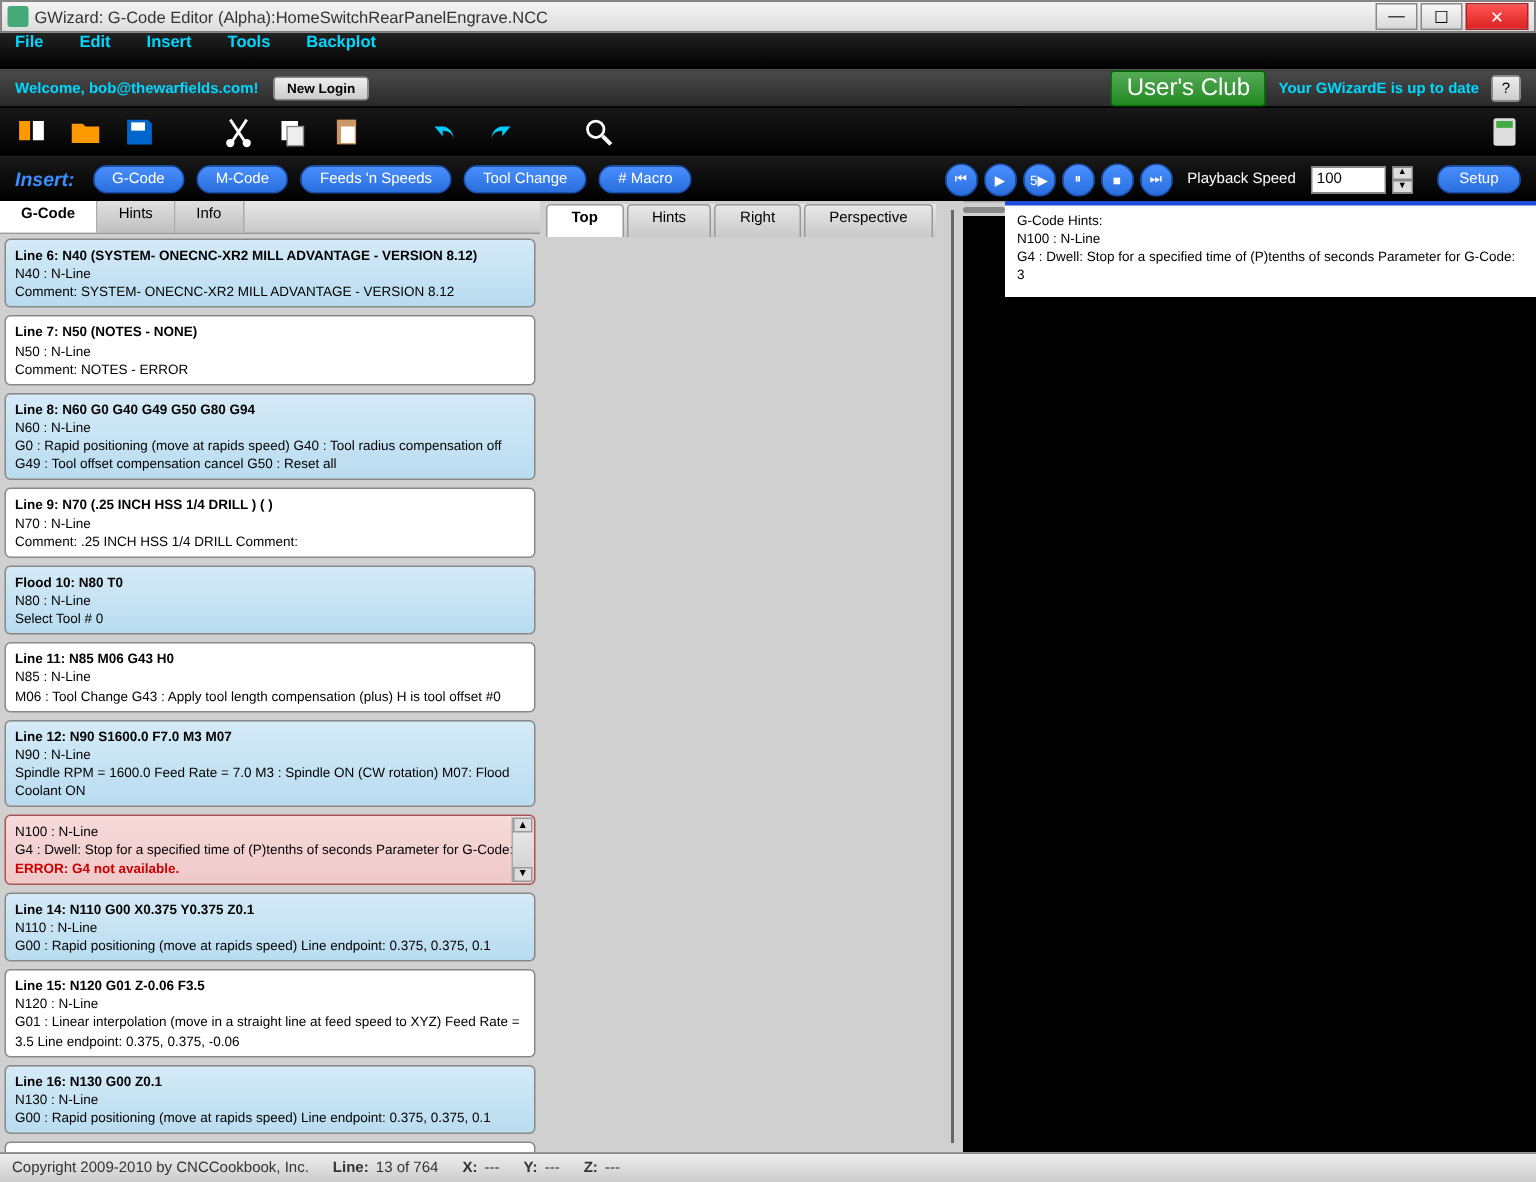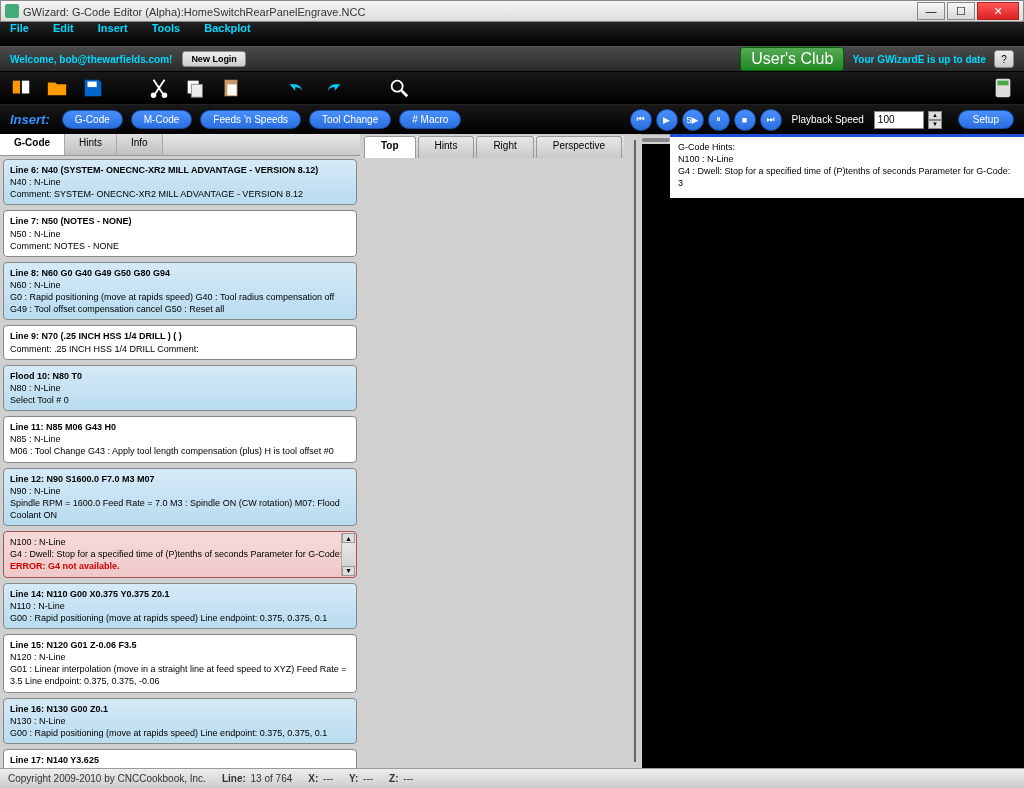--- a/index.html
+++ b/index.html
@@ -190,29 +190,30 @@
     </div>
     <div class="left-list" id="code-list">
         <div class="code-block blue">
           <div class="title-line">Line 6: N40 (SYSTEM- ONECNC-XR2 MILL ADVANTAGE - VERSION 8.12)</div>
           <div>N40 : N-Line</div>
           <div>Comment: SYSTEM- ONECNC-XR2 MILL ADVANTAGE - VERSION 8.12</div>
         </div>
         <div class="code-block white">
           <div class="title-line">Line 7: N50 (NOTES - NONE)</div>
           <div>N50 : N-Line</div>
-          <div>Comment: NOTES - NONE</div>
+          <div>Comment: NOTES - ERROR</div>
         </div>
         <div class="code-block blue">
           <div class="title-line">Line 8: N60 G0 G40 G49 G50 G80 G94</div>
           <div>N60 : N-Line</div>
           <div>G0 : Rapid positioning (move at rapids speed) G40 : Tool radius compensation off G49 : Tool offset compensation cancel G50 : Reset all</div>
         </div>
         <div class="code-block white">
           <div class="title-line">Line 9: N70 (.25 INCH HSS 1/4 DRILL ) ( )</div>
+          <div>N70 : N-Line</div>
           <div>Comment: .25 INCH HSS 1/4 DRILL  Comment:</div>
         </div>
         <div class="code-block blue">
           <div class="title-line">Flood 10: N80 T0</div>
           <div>N80 : N-Line</div>
           <div>Select Tool # 0</div>
         </div>
         <div class="code-block white">
           <div class="title-line">Line 11: N85 M06 G43 H0</div>
           <div>N85 : N-Line</div>

